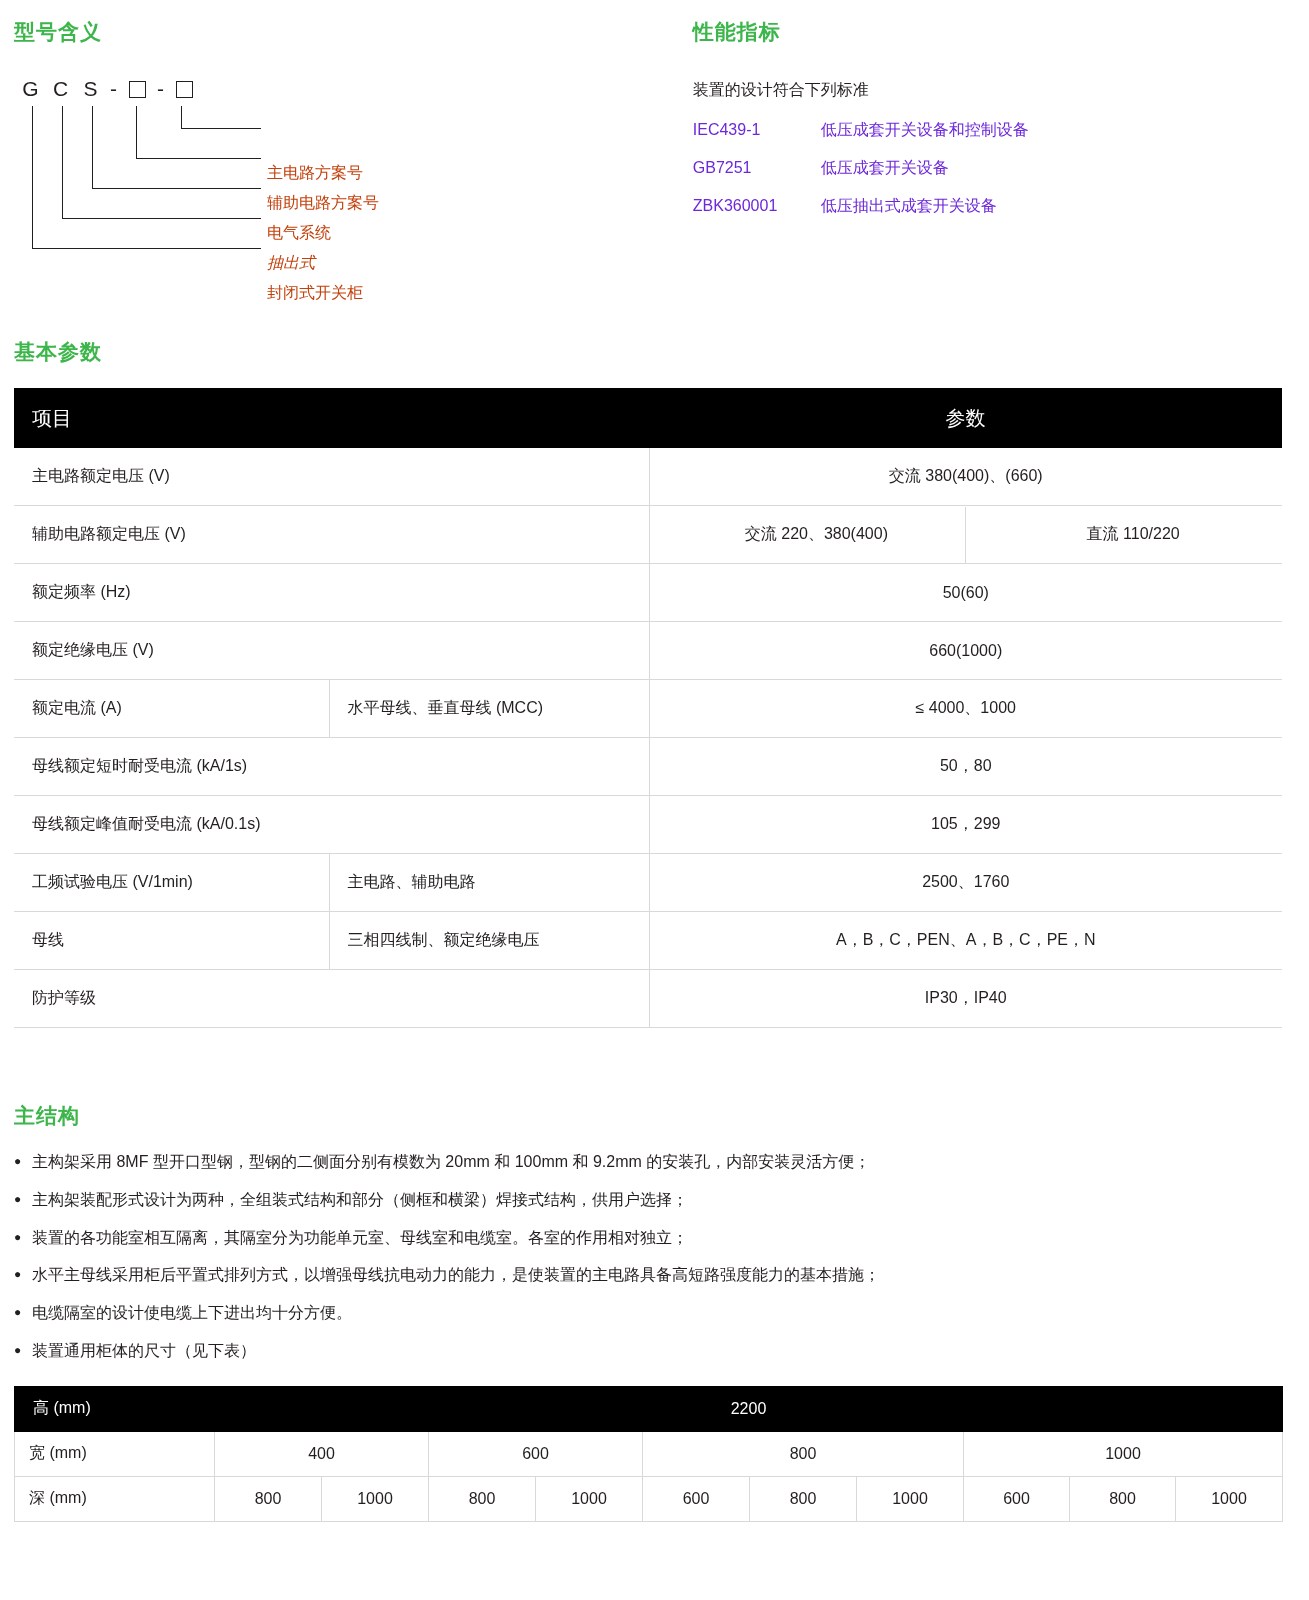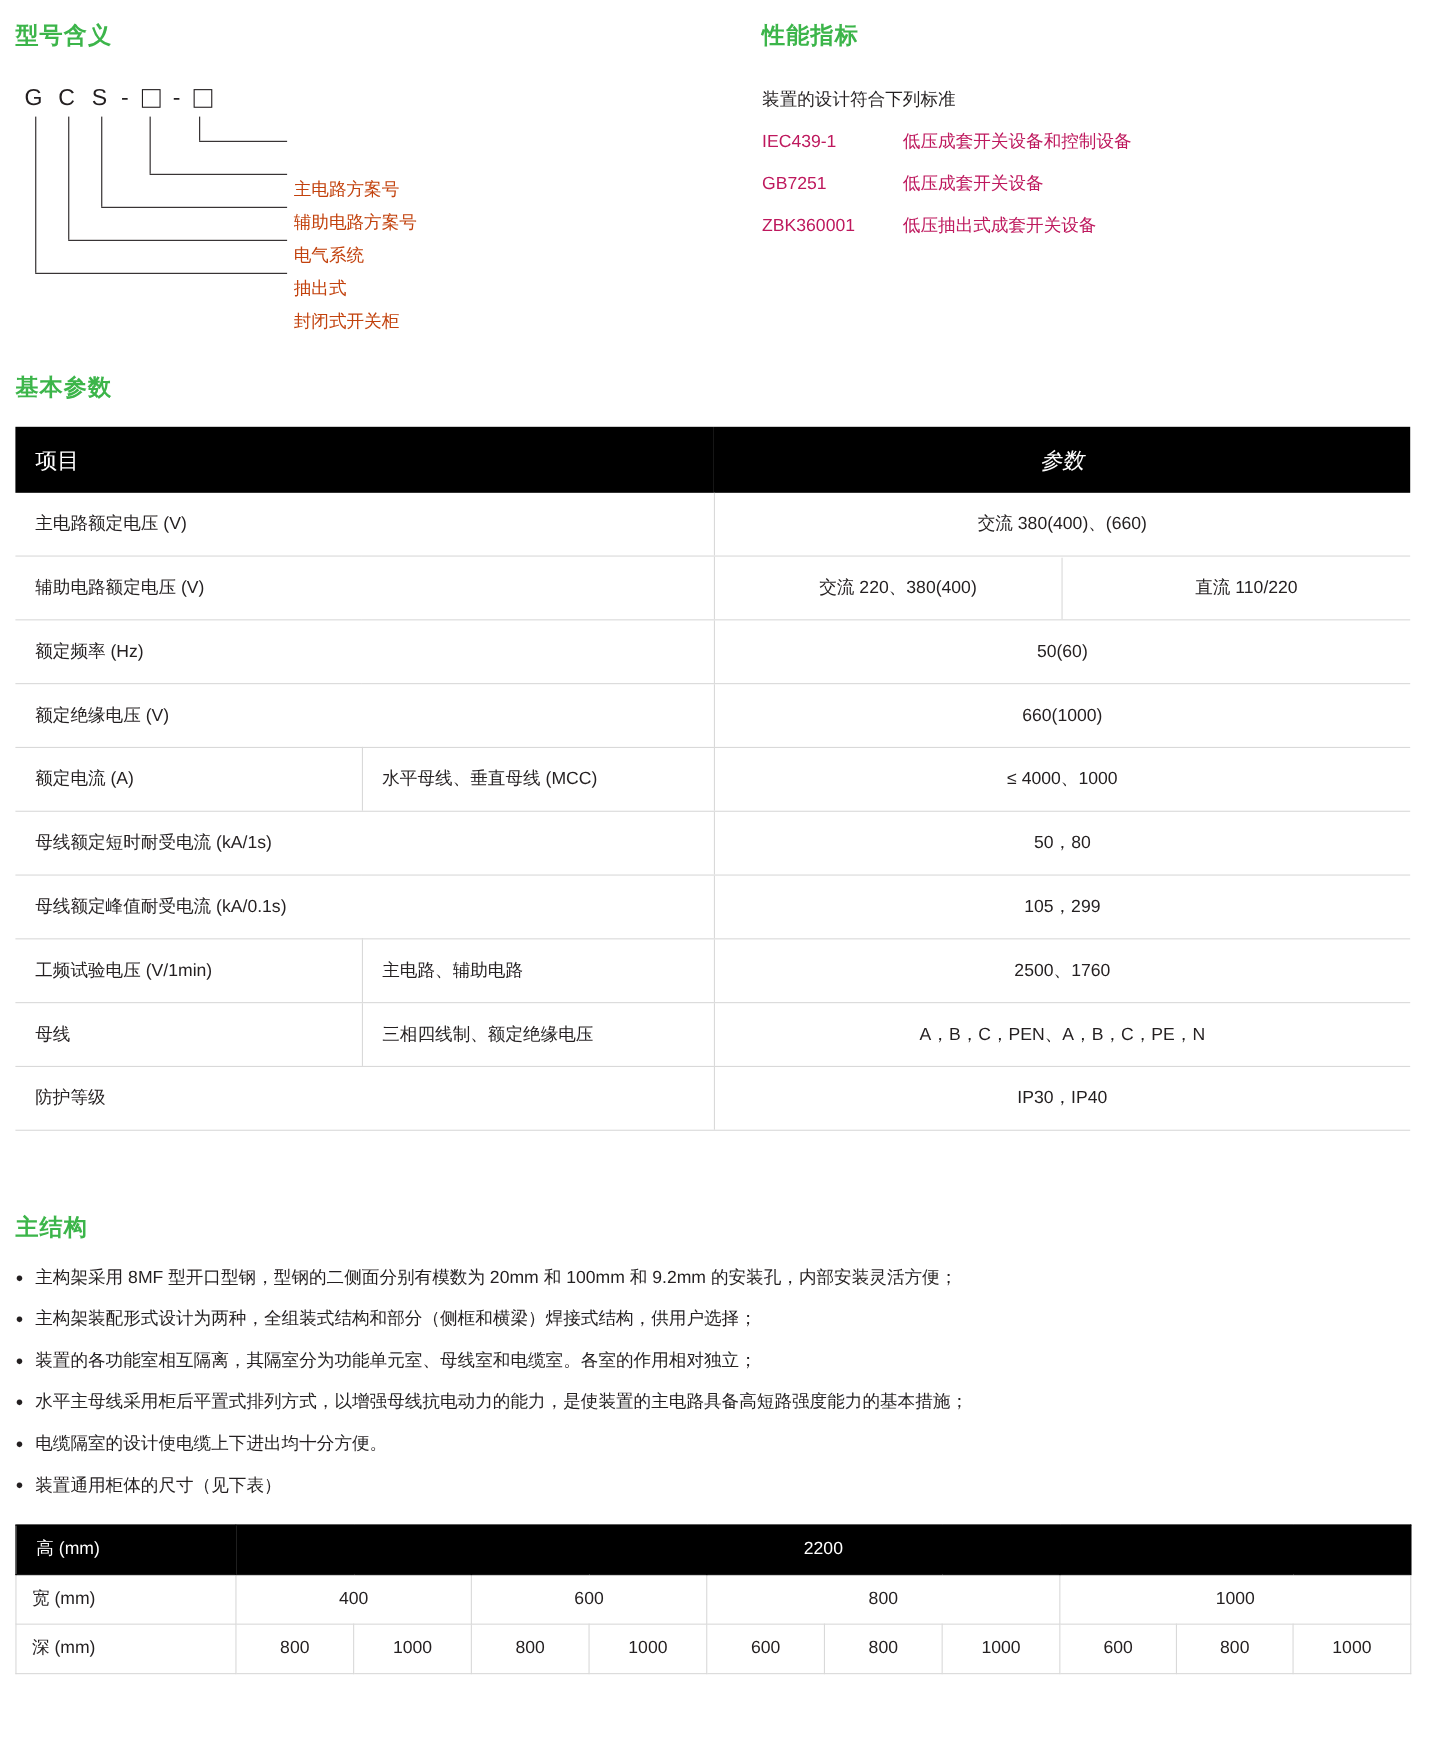--- a/index.html
+++ b/index.html
@@ -83,21 +83,21 @@
     white-space: nowrap;
     line-height: 1;
     margin-top: 44px;
   }
 
   
   .perf-list { margin-top: 34px; }
   .perf-row {
     display: flex;
     font-size: 16px;
-    color: #be185d;
+    color: #6d28d9;
     margin-bottom: 19px;
     line-height: 1.2;
   }
   .perf-intro {
     font-size: 16px;
     margin-bottom: 19px;
     color: #231f20;
   }
   .perf-std { width: 128px; }
   .perf-desc { flex: 1; }
@@ -115,21 +115,21 @@
   }
   .tbl-basic th {
     background: #000000;
     color: #ffffff;
     font-weight: normal;
     height: 60px;
     text-align: left;
     padding: 0 0 0 18px;
     font-size: 20px;
   }
-  .tbl-basic th.center { text-align: center; padding-left: 0; font-style: italic; }
+  .tbl-basic th.center { text-align: center; padding-left: 0; }
   .tbl-basic td {
     border-bottom: 1px solid #d9d9d9;
     height: 57px;
     padding: 0 0 0 18px;
     color: #231f20;
     vertical-align: middle;
   }
   .tbl-basic td.center { text-align: center; padding-left: 0; }
   .tbl-basic td.bl { border-left: 1px solid #d9d9d9; }
   .tbl-basic tr.first-body td { border-top: none; }
@@ -214,21 +214,21 @@
           <div class="vline" style="left:122px; top:0; height:52px;"></div>
           <div class="hline" style="left:122px; top:52px; width:125px;"></div>
           <div class="leader-label" style="left:253px; top:45px;">辅助电路方案号</div>
 
           <div class="vline" style="left:78px; top:0; height:82px;"></div>
           <div class="hline" style="left:78px; top:82px; width:169px;"></div>
           <div class="leader-label" style="left:253px; top:75px;">电气系统</div>
 
           <div class="vline" style="left:48px; top:0; height:112px;"></div>
           <div class="hline" style="left:48px; top:112px; width:199px;"></div>
-          <div class="leader-label" style="left:253px; top:105px;">抽出式</div>
+          <div class="leader-label" style="left:253px; top:105px;font-style:italic;">抽出式</div>
 
           <div class="vline" style="left:18px; top:0; height:142px;"></div>
           <div class="hline" style="left:18px; top:142px; width:229px;"></div>
           <div class="leader-label" style="left:253px; top:135px;">封闭式开关柜</div>
         </div>
       </div>
     </div>
 
     <div class="col-right">
       <div class="section-title">性能指标</div>

